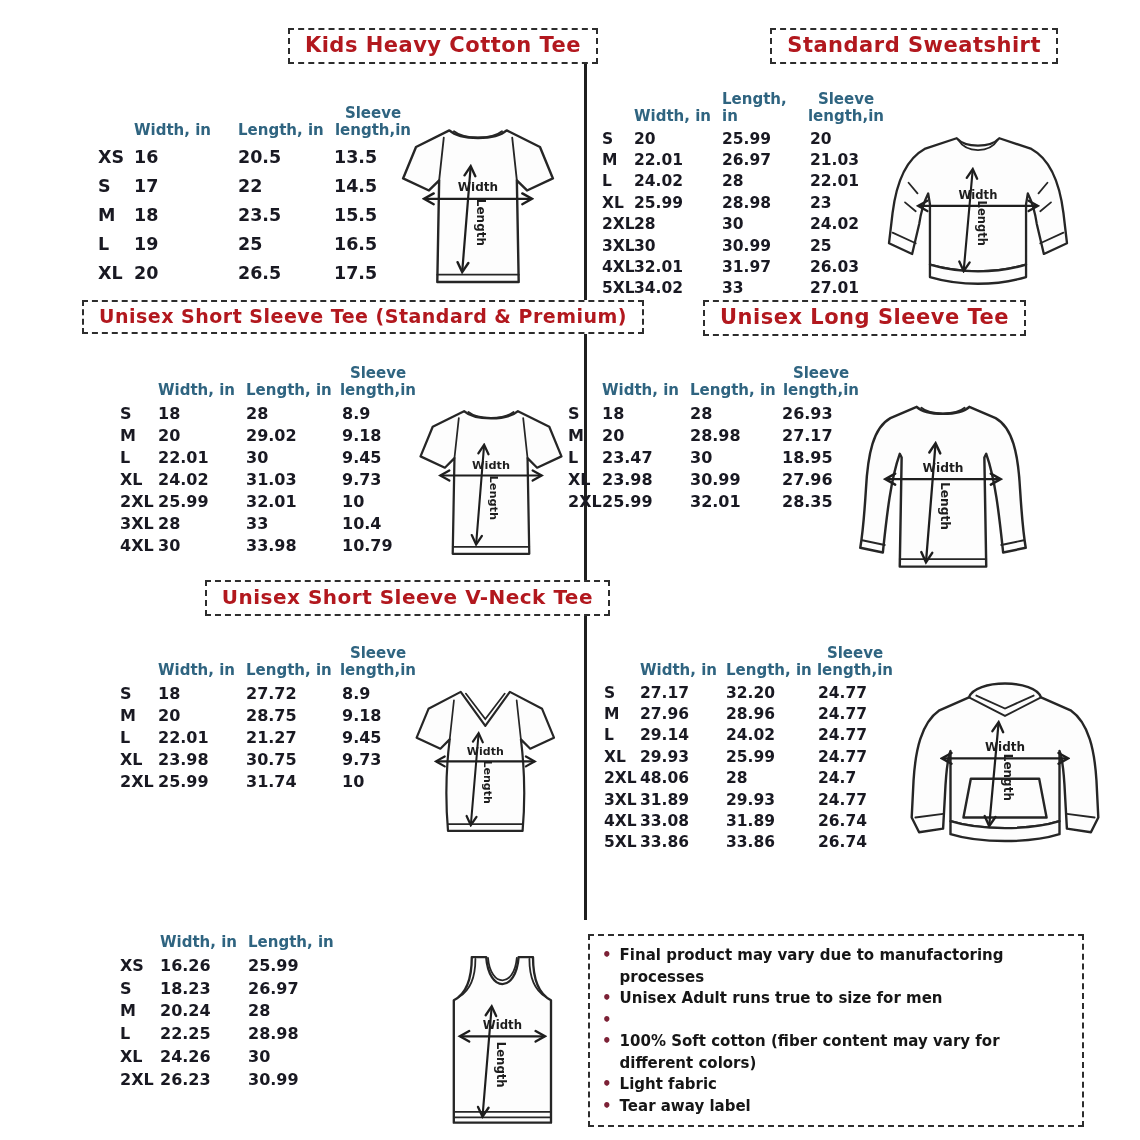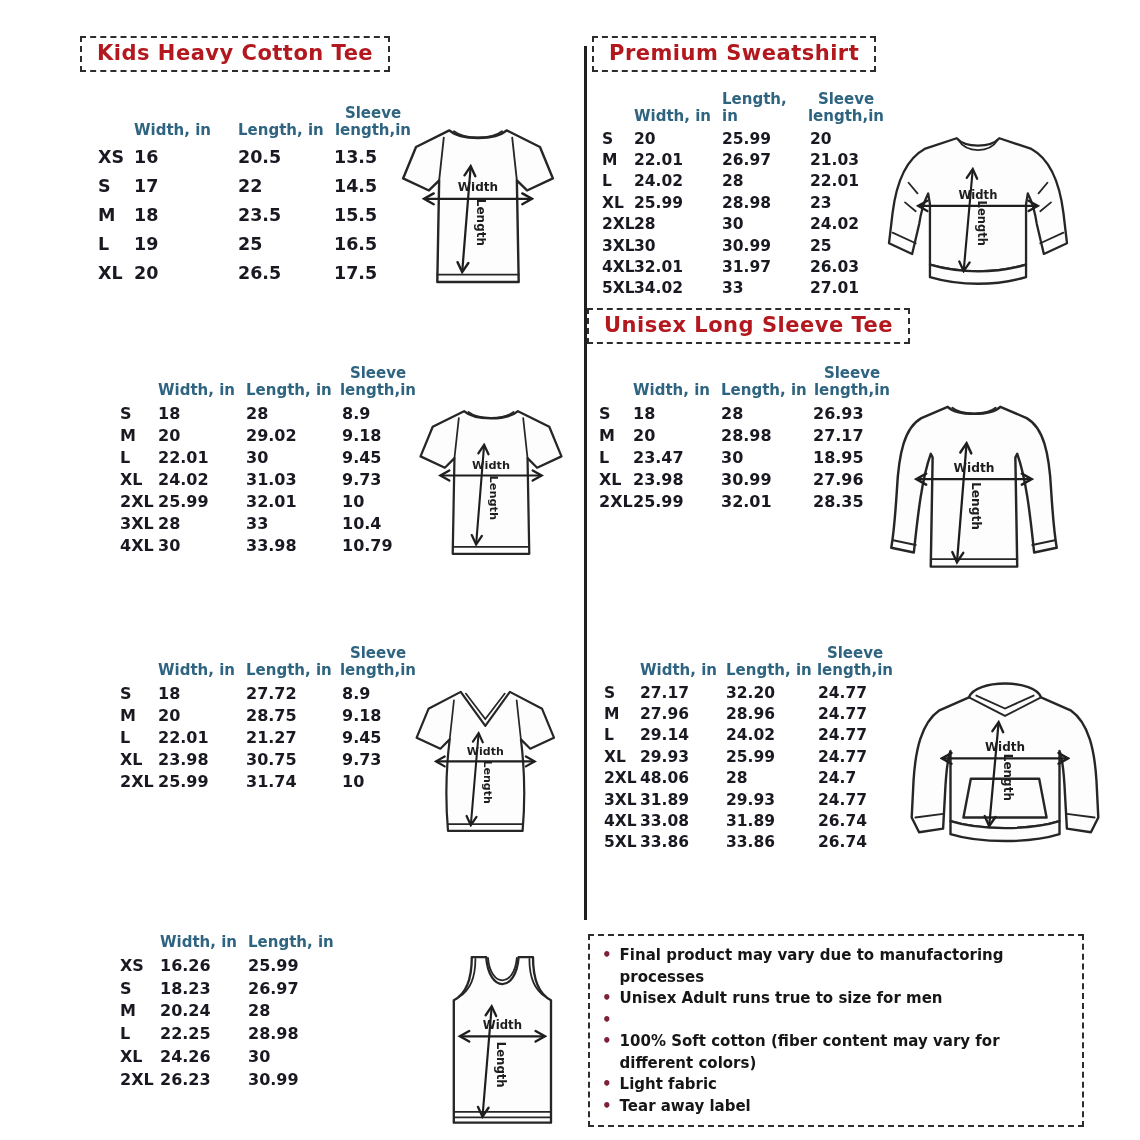--- a/index.html
+++ b/index.html
@@ -1,21 +1,21 @@
 <!DOCTYPE html>
 <html><head>
 <meta charset="utf-8">
 <style>
   html,body{margin:0;padding:0;}
   body{width:1140px;height:1140px;background:#ffffff;position:relative;overflow:hidden;
        font-family:"DejaVu Sans","Liberation Sans",sans-serif;}
   #canvas{position:absolute;inset:0;background:#ffffff;}
   .divider{position:absolute;left:584px;top:46px;width:2.5px;height:874px;background:#1f1f1f;}
   .panel{position:absolute;}
-  .title-row{text-align:left;margin-top:8px;}
+  .title-row{text-align:right;}
   .title-box{display:inline-block;border:2px dashed #2d2d2d;background:#fff;color:#b2181e;
              font-weight:bold;font-size:21px;letter-spacing:.5px;padding:3px 15px 5px;white-space:nowrap;}
   .title-box.small{font-size:19px;}
   .title-box.med{font-size:20px;}
   .size-table{display:grid;position:absolute;color:#191922;}
   .tcell{display:flex;align-items:center;padding-left:4px;}
   .col-head{color:#2f6480;font-size:15px;font-weight:bold;align-items:flex-end;padding-bottom:4px;line-height:1.1;}
   .col-head.c2{justify-content:center;text-align:center;padding-left:0;}
   .size,.val{font-weight:bold;}
   .t-kids {left:14px;top:50px;grid-template-columns:36px 104px 96px 86px;grid-template-rows:64px;grid-auto-rows:29px;font-size:17.5px;}
@@ -88,21 +88,21 @@
         <line class="arrow" x1="48" y1="96" x2="162" y2="96" marker-start="url(#arw)" marker-end="url(#arw)"></line>
         <text class="alabel" x="105" y="88" text-anchor="middle">Width</text>
         <line class="arrow" x1="97" y1="62" x2="88" y2="174" marker-start="url(#arw)" marker-end="url(#arw)"></line>
         <text class="alabel" transform="translate(104 96) rotate(90)">Length</text>
       </g>
     </svg>
   </section>
 
   <section class="panel" style="left:592px;top:28px;width:516px;height:275px">
     <div class="title-row" style="width:466px">
-      <div class="title-box"><span>Premium Sweatshirt</span></div>
+      <div class="title-box"><span>Standard Sweatshirt</span></div>
     </div>
     <div class="size-table t-crew">
         <span class="tcell corner"></span>
         <span class="tcell col-head c0">Width, in</span>
         <span class="tcell col-head c1">Length, in</span>
         <span class="tcell col-head c2">Sleeve length,in</span>
         <span class="tcell size">S</span>
         <span class="tcell val">20</span>
         <span class="tcell val">25.99</span>
         <span class="tcell val">20</span>
@@ -144,20 +144,23 @@
       <g>
         <line class="arrow" x1="54" y1="92" x2="186" y2="92" marker-start="url(#arw)" marker-end="url(#arw)"></line>
         <text class="alabel" x="120" y="84" text-anchor="middle">Width</text>
         <line class="arrow" x1="114" y1="52" x2="104" y2="164" marker-start="url(#arw)" marker-end="url(#arw)"></line>
         <text class="alabel" transform="translate(120 86) rotate(90)">Length</text>
       </g>
     </svg>
   </section>
 
   <section class="panel" style="left:82px;top:300px;width:512px;height:272px">
+    <div class="title-row" style="width:476px">
+      <div class="title-box small"><span>Unisex Short Sleeve Tee (Standard &amp; Premium)</span></div>
+    </div>
     <div class="size-table t-short">
         <span class="tcell corner"></span>
         <span class="tcell col-head c0">Width, in</span>
         <span class="tcell col-head c1">Length, in</span>
         <span class="tcell col-head c2">Sleeve length,in</span>
         <span class="tcell size">S</span>
         <span class="tcell val">18</span>
         <span class="tcell val">28</span>
         <span class="tcell val">8.9</span>
         <span class="tcell size">M</span>
@@ -192,21 +195,21 @@
       <path class="thin" d="M63,76 L68,30 M147,76 L142,30"></path>
       <g>
         <line class="arrow" x1="48" y1="96" x2="162" y2="96" marker-start="url(#arw)" marker-end="url(#arw)"></line>
         <text class="alabel" x="105" y="88" text-anchor="middle">Width</text>
         <line class="arrow" x1="97" y1="62" x2="88" y2="174" marker-start="url(#arw)" marker-end="url(#arw)"></line>
         <text class="alabel" transform="translate(104 96) rotate(90)">Length</text>
       </g>
     </svg>
   </section>
 
-  <section class="panel" style="left:587px;top:300px;width:530px;height:280px">
+  <section class="panel" style="left:556px;top:300px;width:530px;height:280px">
     <div class="title-row" style="width:470px">
       <div class="title-box"><span>Unisex Long Sleeve Tee</span></div>
     </div>
     <div class="size-table t-long">
         <span class="tcell corner"></span>
         <span class="tcell col-head c0">Width, in</span>
         <span class="tcell col-head c1">Length, in</span>
         <span class="tcell col-head c2">Sleeve length,in</span>
         <span class="tcell size">S</span>
         <span class="tcell val">18</span>
@@ -237,20 +240,23 @@
       <g>
         <line class="arrow" x1="60" y1="97" x2="180" y2="97" marker-start="url(#arw)" marker-end="url(#arw)"></line>
         <text class="alabel" x="120" y="89" text-anchor="middle">Width</text>
         <line class="arrow" x1="112" y1="60" x2="102" y2="184" marker-start="url(#arw)" marker-end="url(#arw)"></line>
         <text class="alabel" transform="translate(118 100) rotate(90)">Length</text>
       </g>
     </svg>
   </section>
 
   <section class="panel" style="left:82px;top:580px;width:510px;height:272px">
+    <div class="title-row" style="width:528px">
+      <div class="title-box med"><span>Unisex Short Sleeve V-Neck Tee</span></div>
+    </div>
     <div class="size-table t-short">
         <span class="tcell corner"></span>
         <span class="tcell col-head c0">Width, in</span>
         <span class="tcell col-head c1">Length, in</span>
         <span class="tcell col-head c2">Sleeve length,in</span>
         <span class="tcell size">S</span>
         <span class="tcell val">18</span>
         <span class="tcell val">27.72</span>
         <span class="tcell val">8.9</span>
         <span class="tcell size">M</span>

